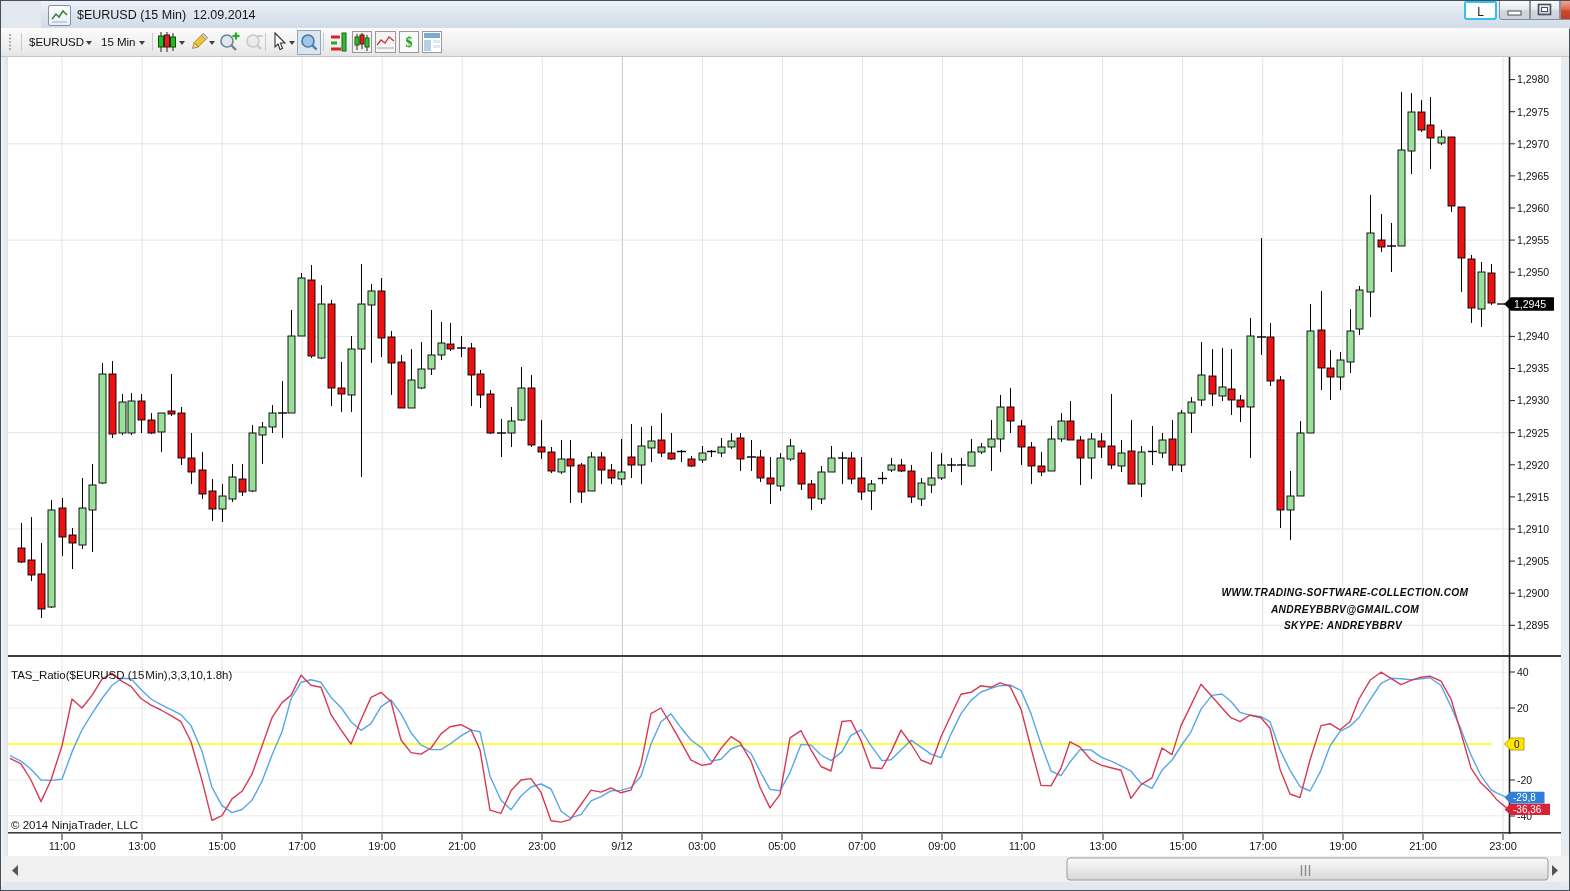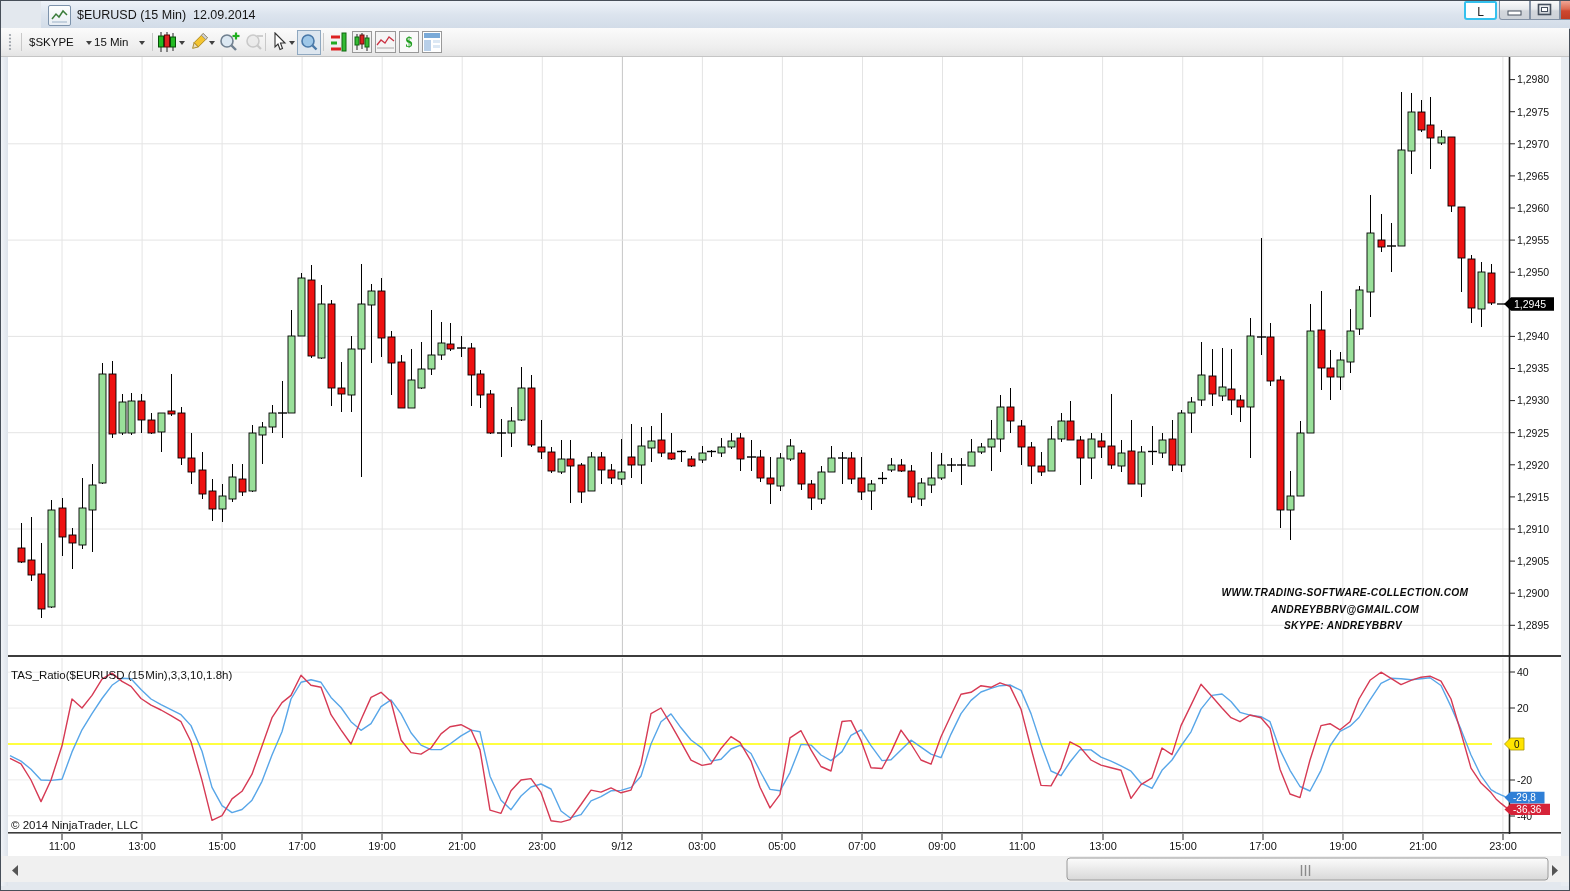--- a/index.html
+++ b/index.html
@@ -526,22 +526,22 @@
 <svg width="16" height="28">
         <g fill="#9aa0a8">
           <circle cx="9" cy="7" r="1.1"></circle>
           <circle cx="9" cy="10.5" r="1.1"></circle>
           <circle cx="9" cy="14" r="1.1"></circle>
           <circle cx="9" cy="17.5" r="1.1"></circle>
           <circle cx="9" cy="21" r="1.1"></circle>
         </g>
       </svg>
 <div class="sep" style="left:20px;"></div>
-<div class="tbtext" style="left:28px;">$SKYPE</div><div class="darr" style="left:85px;"></div>
-<div class="tbtext" style="left:93px;text-align:center;">15 Min</div><div class="darr" style="left:138px;"></div>
+<div class="tbtext" style="left:28px;">$EURUSD</div><div class="darr" style="left:85px;"></div>
+<div class="tbtext" style="left:100px;text-align:center;">15 Min</div><div class="darr" style="left:138px;"></div>
 <div class="sep" style="left:151px;"></div>
 <svg style="position:absolute;left:156px;top:3px;" width="20" height="22">
 <line x1="4" y1="1" x2="4" y2="21" stroke="#222" stroke-width="1"></line>
         <rect x="1.5" y="5" width="5" height="11" fill="#22bb22" stroke="#0a4d0a"></rect>
 <line x1="10" y1="1" x2="10" y2="21" stroke="#222" stroke-width="1"></line>
         <rect x="7.5" y="4" width="5" height="12" fill="#dd2222" stroke="#5d0a0a"></rect>
 <line x1="16" y1="2" x2="16" y2="20" stroke="#222" stroke-width="1"></line>
         <rect x="13.5" y="6" width="5" height="10" fill="#22bb22" stroke="#0a4d0a"></rect>
       </svg>
 <div class="darr" style="left:178px;"></div>

